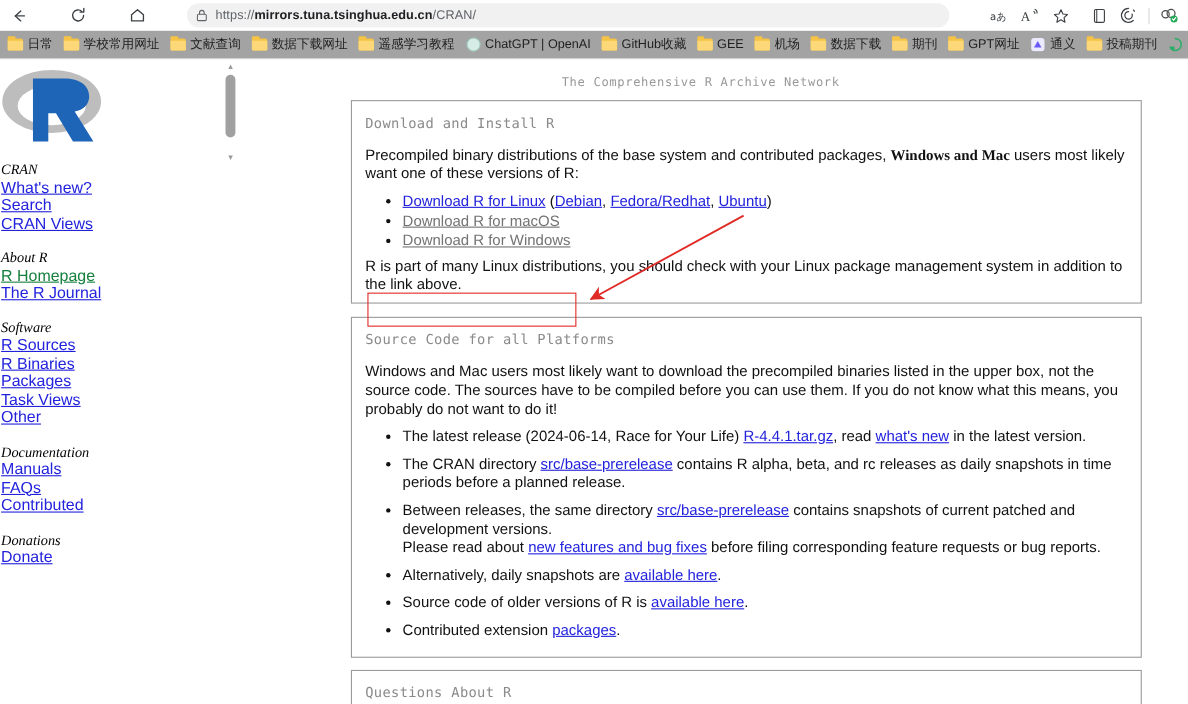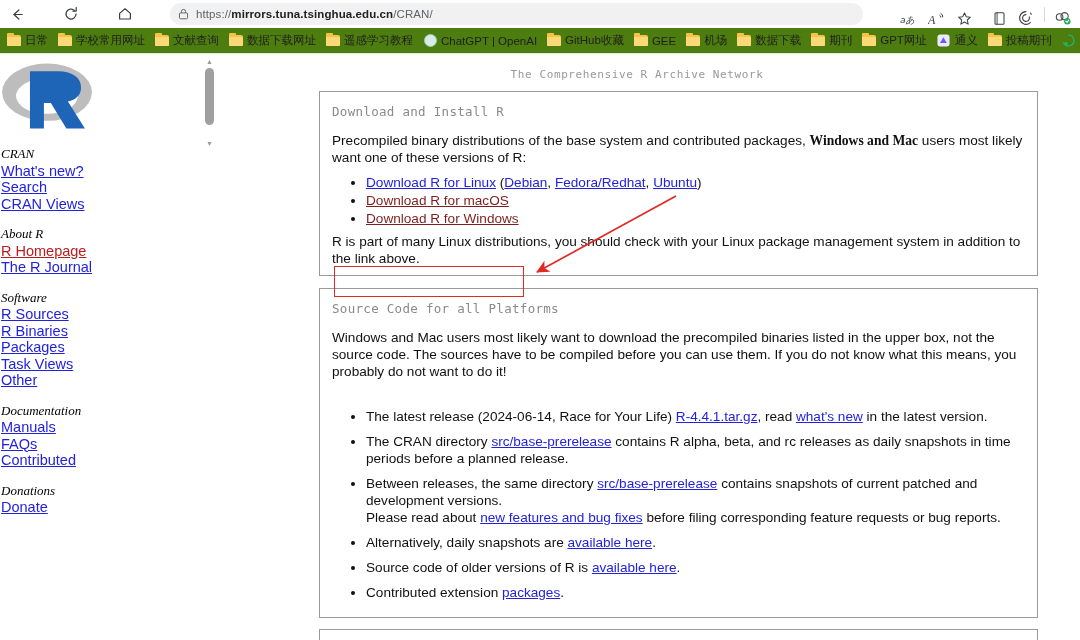--- a/index.html
+++ b/index.html
@@ -49,35 +49,34 @@
     color: #5f6368;
     white-space: nowrap;
     overflow: hidden;
     letter-spacing: .1px;
   }
   #url-text .host { color: #202124; font-weight: 600; }
 
   #toolbar-right { display: flex; align-items: center; flex: 0 0 auto; gap: 1px; }
   .tb-icon {
     width: 26px; height: 24px;
-    display: flex; align-items: flex-end; justify-content: center;
+    display: flex; align-items: center; justify-content: center;
     border-radius: 4px;
     font-size: 11px;
     color: #3c4043;
-    font-style: italic;
   }
   .tb-sep { width: 1px; height: 15px; background: #d8d8d8; margin: 0 4px; }
 
   
   #bookmarks {
     height: 26px;
     display: flex;
     align-items: center;
     padding: 0 2px;
-    background: #4d7c0f;
+    background: #a3a3a3;
     border-bottom: 1px solid #e4e4e4;
     overflow: hidden;
     position: relative;
     justify-content: space-between;
   }
   .bm {
     display: flex;
     align-items: center;
     height: 21px;
     padding: 0 5px;
@@ -149,21 +148,21 @@
     line-height: 16.5px;
   }
   .nav-link {
     font-size: 14.5px;
     line-height: 16.5px;
     color: #2222dd;
     text-decoration: underline;
     display: block;
     white-space: nowrap;
   }
-  .nav-link.visited { color: #b91c1c; }
+  .nav-link.visited { color: #15803d; }
 
   
   #frame-scroll {
     position: absolute;
     left: 202px; top: 2px;
     width: 15px; height: 92px;
     background: #ffffff;
   }
   #frame-scroll .arrow {
     width: 15px; height: 10px;
@@ -224,21 +223,21 @@
     padding-left: 34px;
   }
   ul.plist li {
     font-size: 13.6px;
     line-height: 17px;
     color: #111111;
     margin-bottom: 1px;
   }
   ul.plist.spaced li { margin-bottom: 8px; }
   a.lk { color: #2222dd; text-decoration: underline; }
-  a.lk.visited { color: #7f1d1d; }
+  a.lk.visited { color: #737373; }
   .after-list { margin-top: 4px; }
 
   
   #red-box {
     position: absolute;
     left: 334px; top: 212px;
     width: 190px; height: 31px;
     border: 1.6px solid #e02a26;
     pointer-events: none;
   }
@@ -515,21 +514,21 @@
           </li>
         </ul>
         <div class="ptext after-list">R is part of many Linux distributions, you should check with your Linux package management system in addition to the link above.</div>
       </div>
     </div>
 
     <div class="panel" style="margin-top:12px">
       <div class="panel-inner">
         <div class="panel-head">Source Code for all Platforms</div>
         <div class="ptext">Windows and Mac users most likely want to download the precompiled binaries listed in the upper box, not the source code. The sources have to be compiled before you can use them. If you do not know what this means, you probably do not want to do it!</div>
-        <ul class="plist spaced" style="margin-top:28px">
+        <ul class="plist spaced" style="margin-top:8px">
           <li>
             <span>The latest release (2024-06-14, Race for Your Life) </span><a class="lk">R-4.4.1.tar.gz</a><span>, read </span><a class="lk">what's new</a><span> in the latest version.</span>
           </li>
           <li>
             <span>The CRAN directory </span><a class="lk">src/base-prerelease</a><span> contains R alpha, beta, and rc releases as daily snapshots in time periods before a planned release.</span>
           </li>
           <li>
             <span>Between releases, the same directory </span><a class="lk">src/base-prerelease</a><span> contains snapshots of current patched and development versions.</span><br>
             <span>
 Please read about </span><a class="lk">new features and bug fixes</a><span> before filing corresponding feature requests or bug reports.</span>

